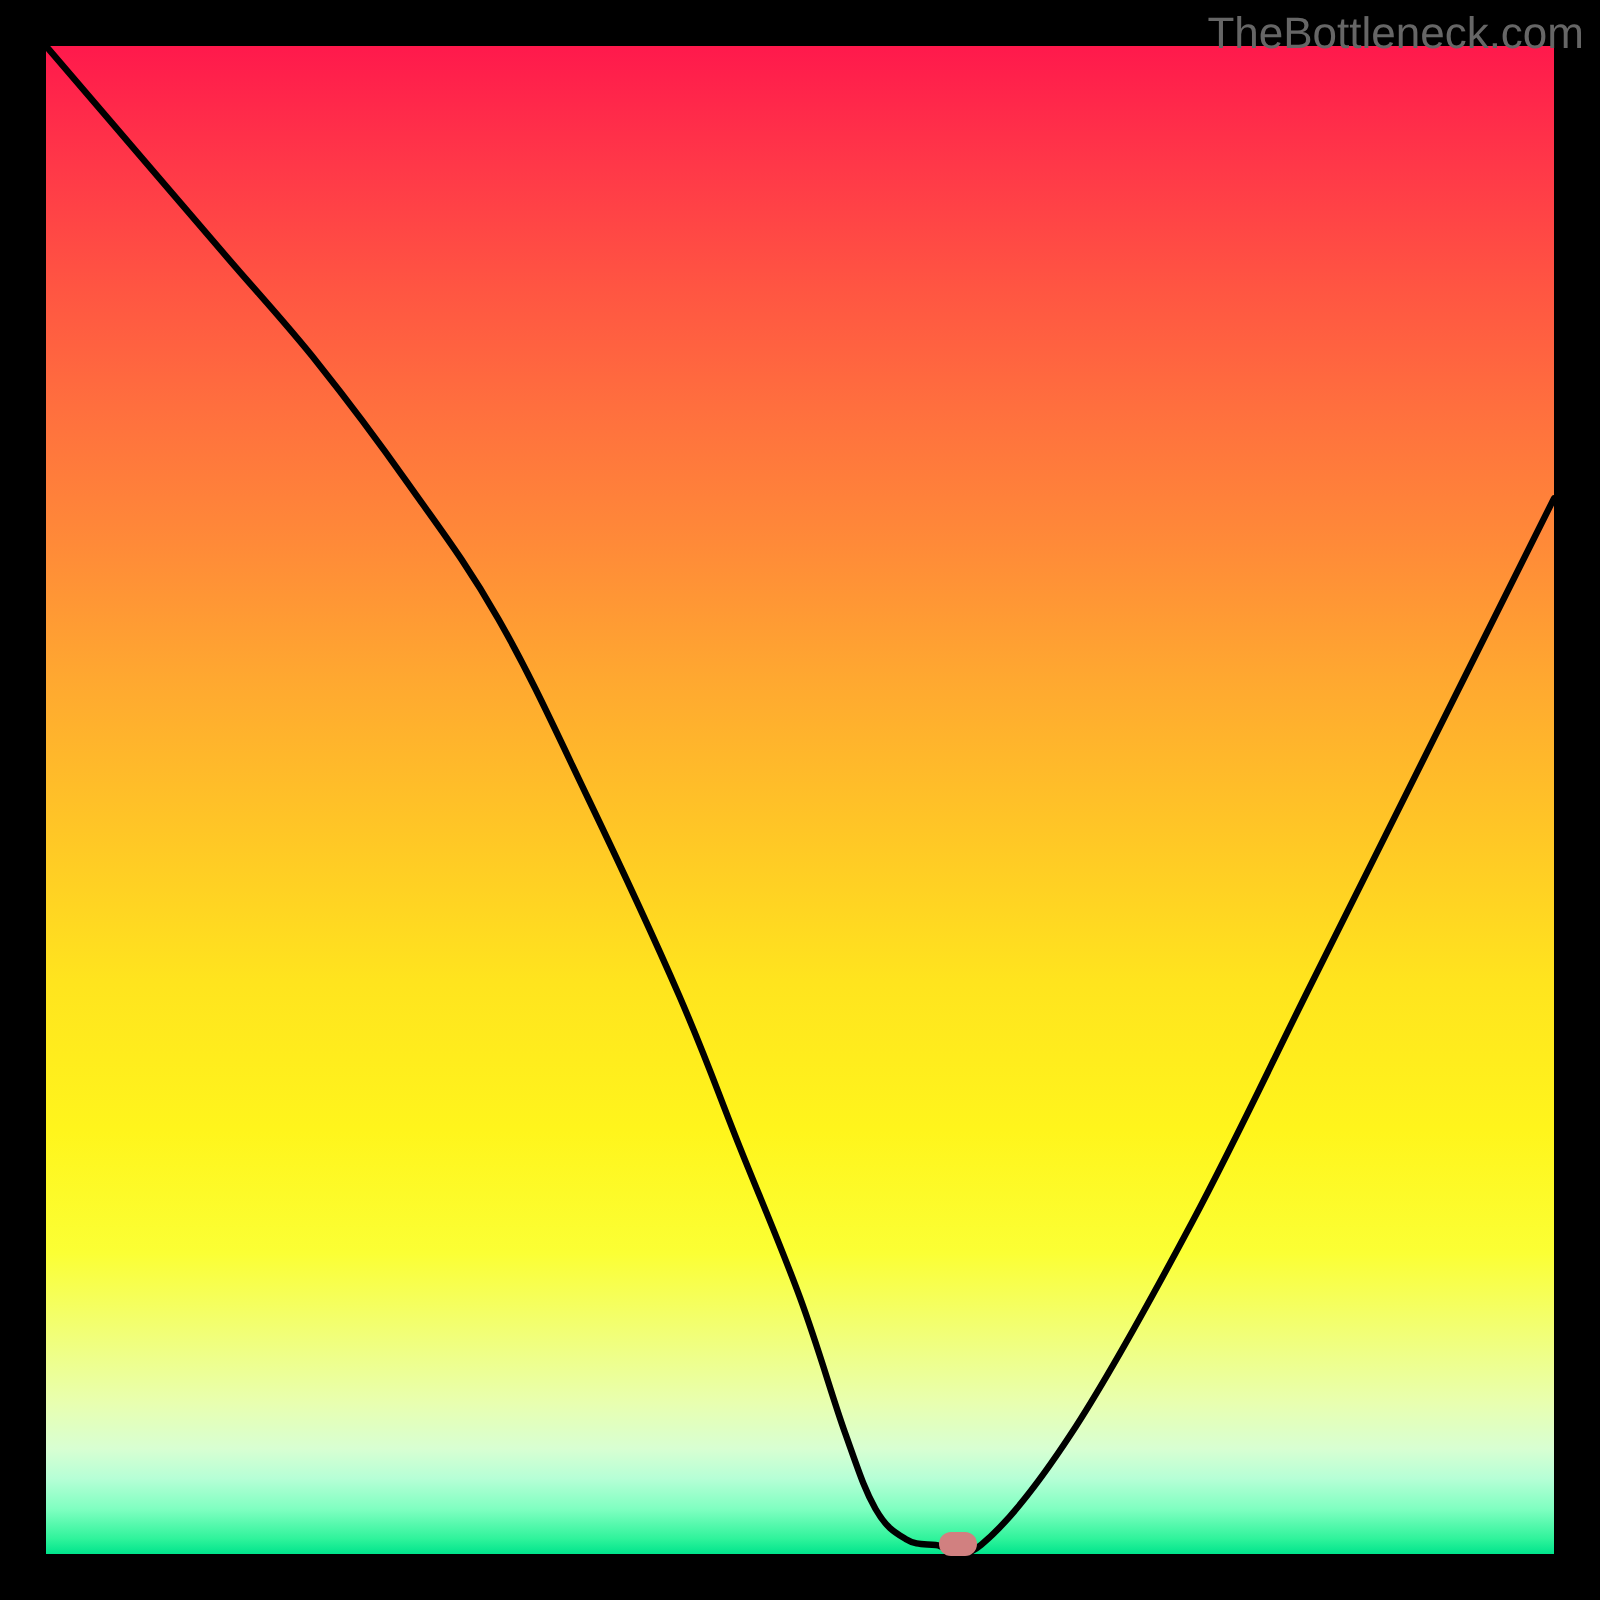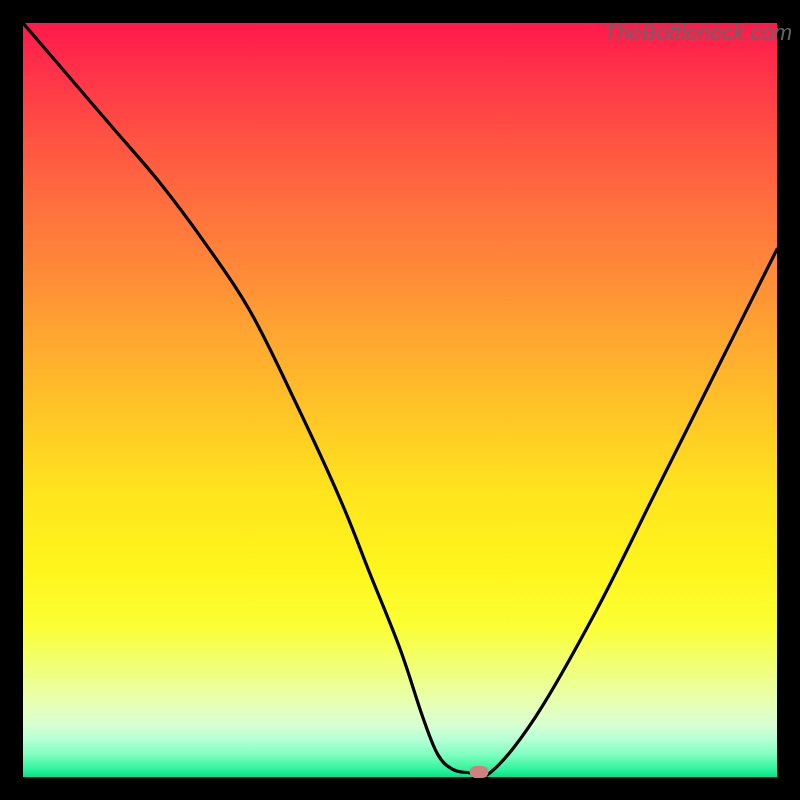--- a/index.html
+++ b/index.html
@@ -9,26 +9,25 @@
   }
   body {
     width: 800px;
     height: 800px;
     background: #000;
     position: relative;
     font-family: Arial, Helvetica, sans-serif;
   }
   .watermark {
     position: absolute;
-    top: 20px;
+    top: 4px;
     right: 8px;
     color: #666;
     font-size: 22px;
     z-index: 10;
-    font-style: italic;
   }
   .chart-container {
     position: absolute;
     top: 23px;
     left: 23px;
     width: 754px;
     height: 754px;
   }
   .chart-bg {
     position: absolute;

